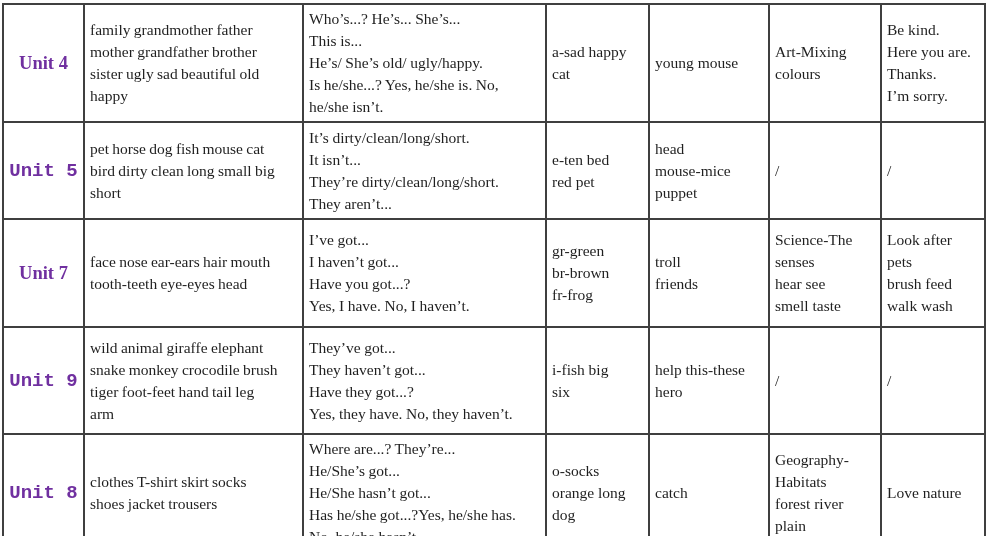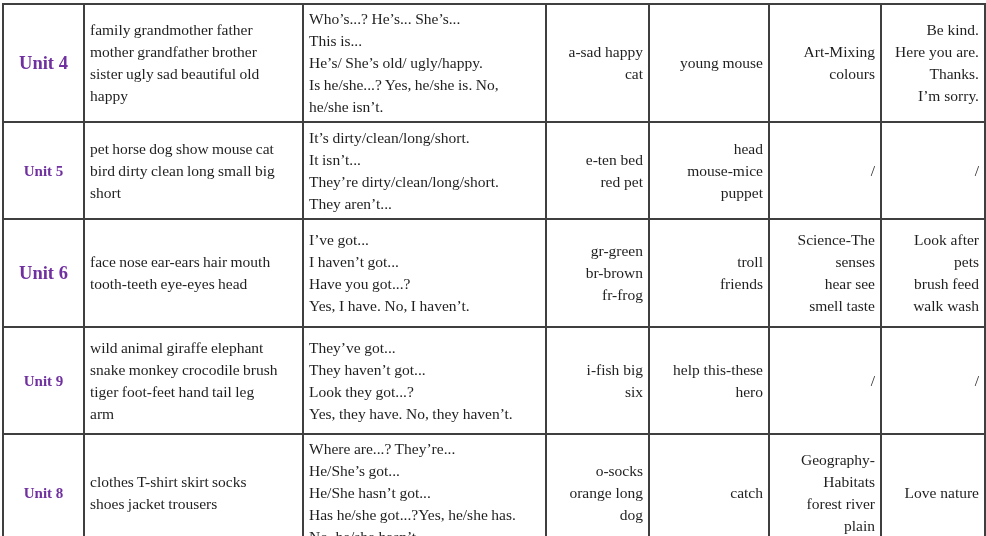--- a/index.html
+++ b/index.html
@@ -53,40 +53,40 @@
   td.unit {
     text-align: center;
     font-weight: bold;
     color: #7030A0;
   }
   td.unit.unit-serif {
     font-family: "Liberation Serif", serif;
     font-size: 18.5px;
   }
   td.unit.unit-sans {
-    font-family: Liberation Serif, serif;
-    font-size: 15px;
+    font-family: Liberation Mono, monospace;
+    font-size: 19px;
   }
   td.vocab {
     text-align: left;
     white-space: pre-line;
     padding-left: 8px;
     padding-right: 4px;
     word-spacing: -0.5px;
     border-radius: 14px;
   }
   td.grammar {
     text-align: left;
     white-space: pre-line;
     padding-left: 7px;
     padding-right: 3px;
     word-spacing: -0.3px;
   }
   td.center {
-    text-align: right;
+    text-align: left;
     white-space: pre-line;
     font-size: 16px;
     line-height: 23px;
     padding-left: 3px;
     padding-right: 3px;
   }
 </style>
 </head>
 <body>
 
@@ -118,37 +118,37 @@
         <td class="center">young mouse</td>
         <td class="center">Art-Mixing
 colours</td>
         <td class="center">Be kind.
 Here you are.
 Thanks.
 I’m sorry.</td>
       </tr>
       <tr class="r1">
         <td class="unit unit-sans">Unit 5</td>
-        <td class="vocab">pet horse dog show mouse cat
+        <td class="vocab">pet horse dog fish mouse cat
 bird dirty clean long small big
 short</td>
         <td class="grammar">It’s dirty/clean/long/short.
 It isn’t...
 They’re dirty/clean/long/short.
 They aren’t...</td>
         <td class="center">e-ten bed
 red pet</td>
         <td class="center">head
 mouse-mice
 puppet</td>
         <td class="center">/</td>
         <td class="center">/</td>
       </tr>
       <tr class="r2">
-        <td class="unit unit-serif">Unit 6</td>
+        <td class="unit unit-serif">Unit 7</td>
         <td class="vocab">face nose ear-ears hair mouth
 tooth-teeth eye-eyes head</td>
         <td class="grammar">I’ve got...
 I haven’t got...
 Have you got...?
 Yes, I have. No, I haven’t.</td>
         <td class="center">gr-green
 br-brown
 fr-frog</td>
         <td class="center">troll
@@ -163,21 +163,21 @@
 walk wash</td>
       </tr>
       <tr class="r3">
         <td class="unit unit-sans">Unit 9</td>
         <td class="vocab">wild animal giraffe elephant
 snake monkey crocodile brush
 tiger foot-feet hand tail leg
 arm</td>
         <td class="grammar">They’ve got...
 They haven’t got...
-Look they got...?
+Have they got...?
 Yes, they have. No, they haven’t.</td>
         <td class="center">i-fish big
 six</td>
         <td class="center">help this-these
 hero</td>
         <td class="center">/</td>
         <td class="center">/</td>
       </tr>
       <tr class="r4">
         <td class="unit unit-sans">Unit 8</td>

